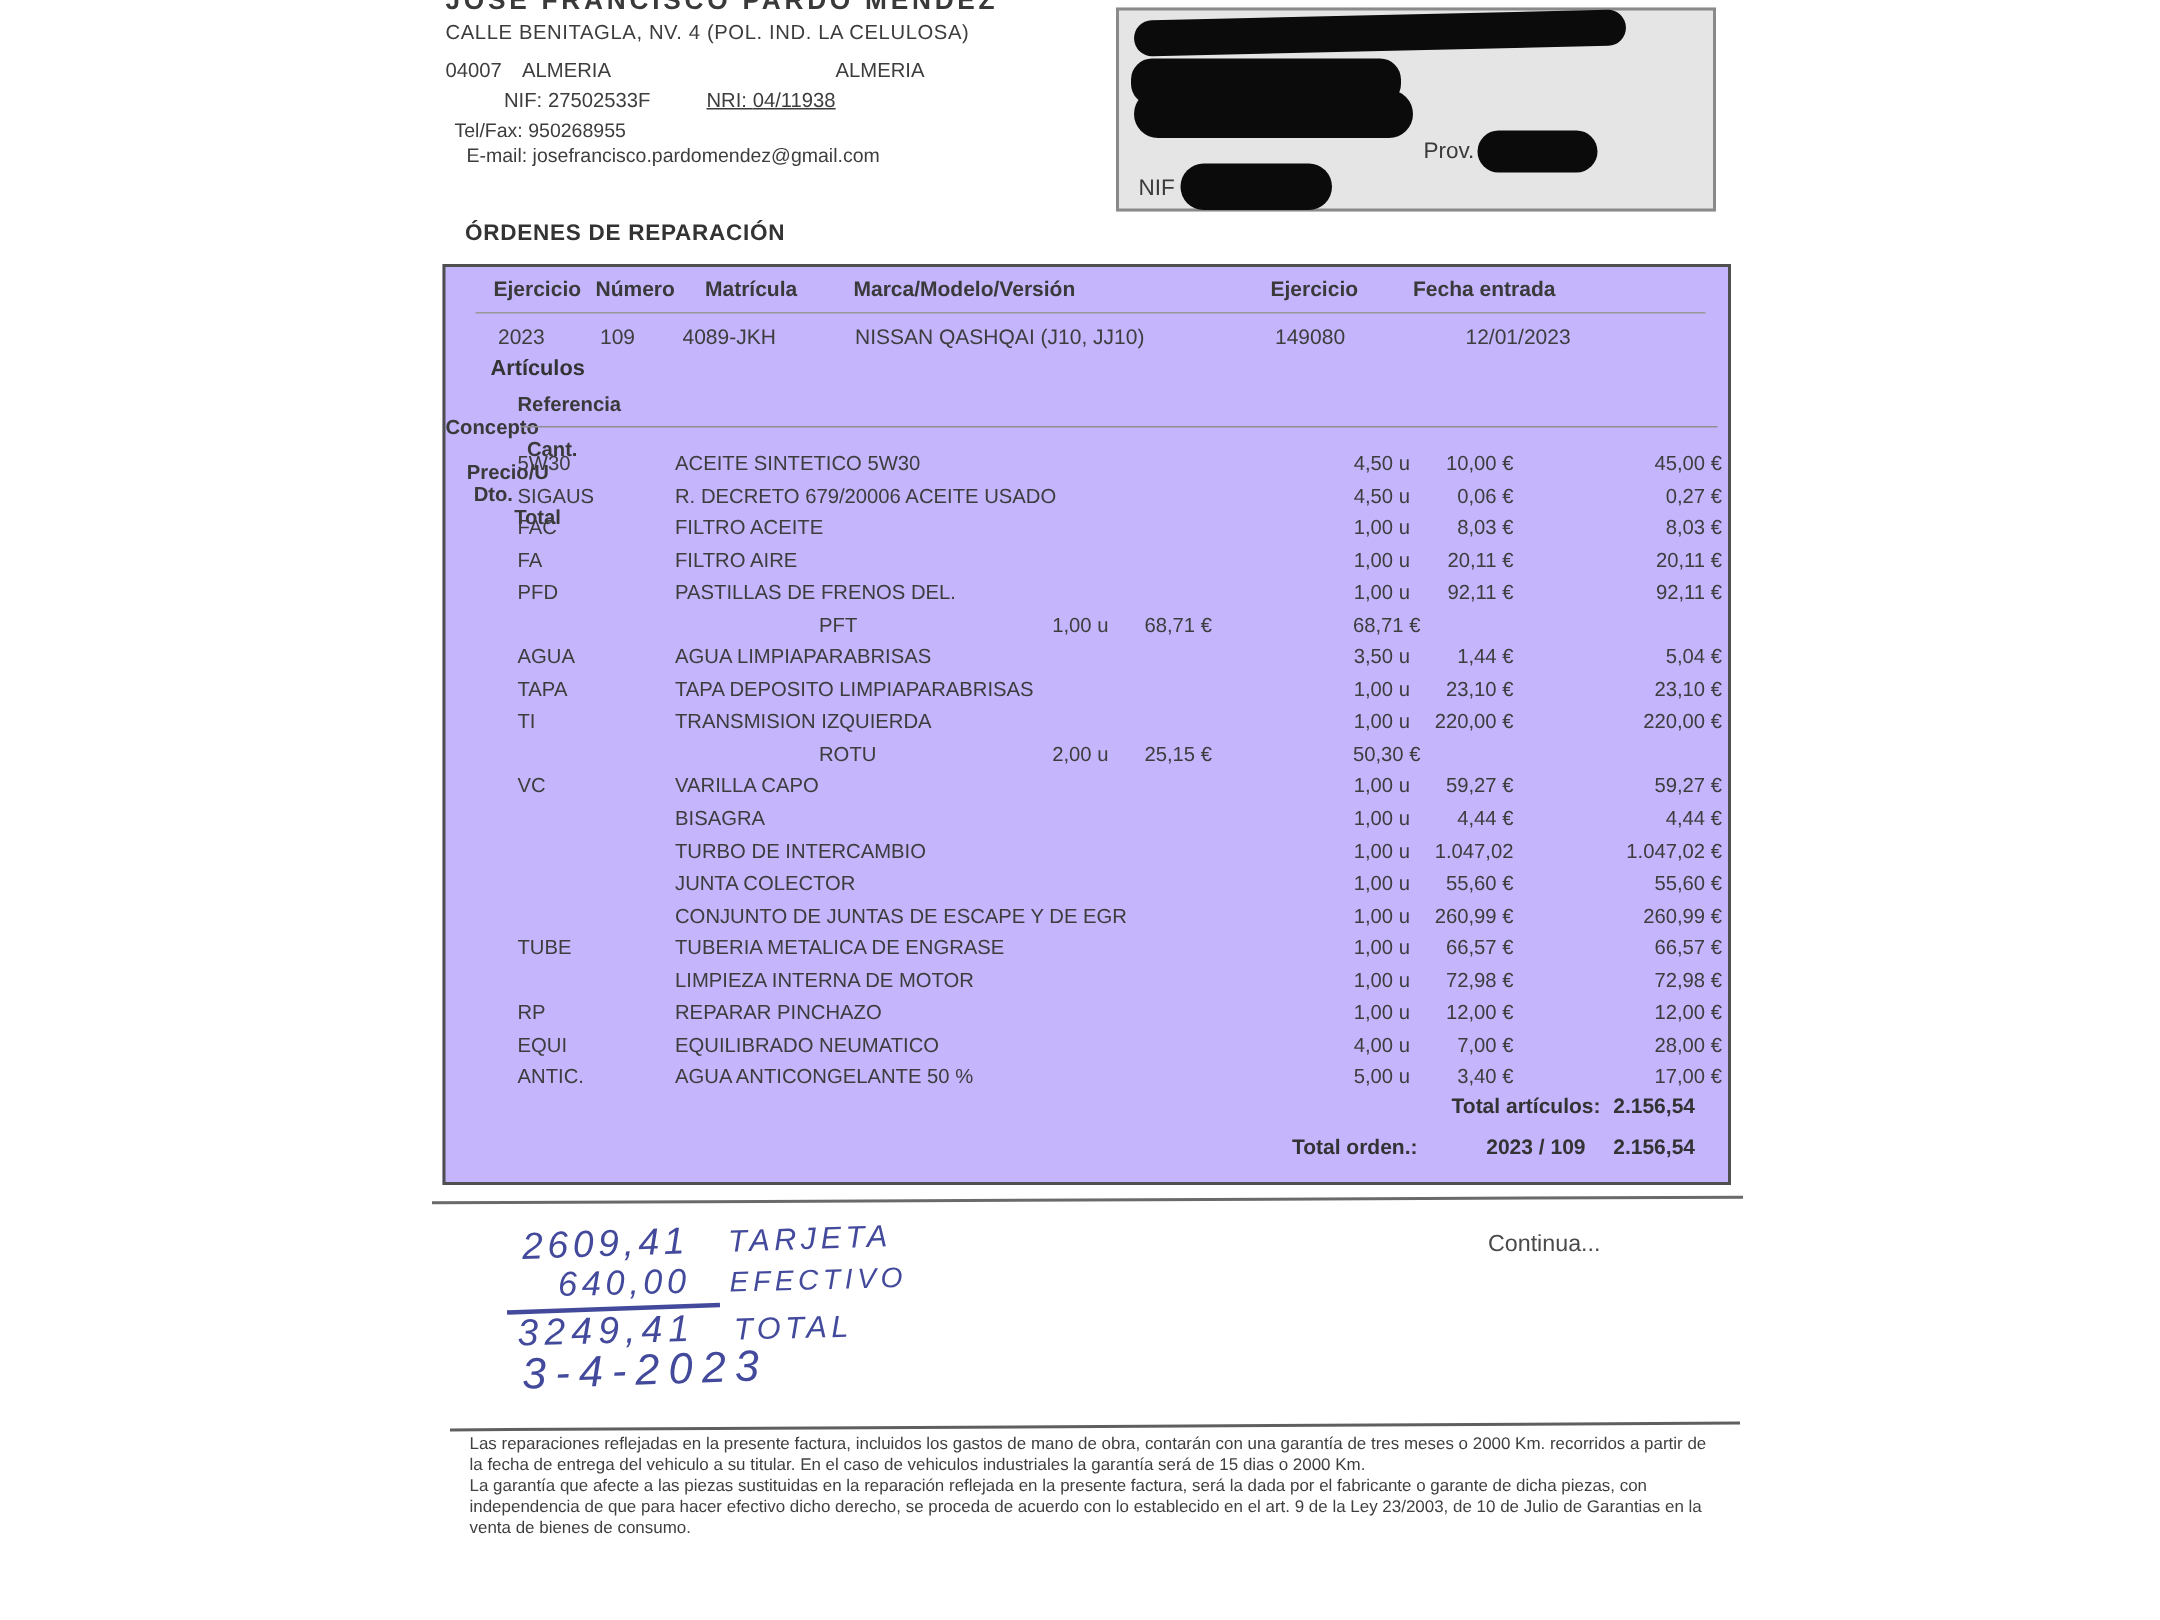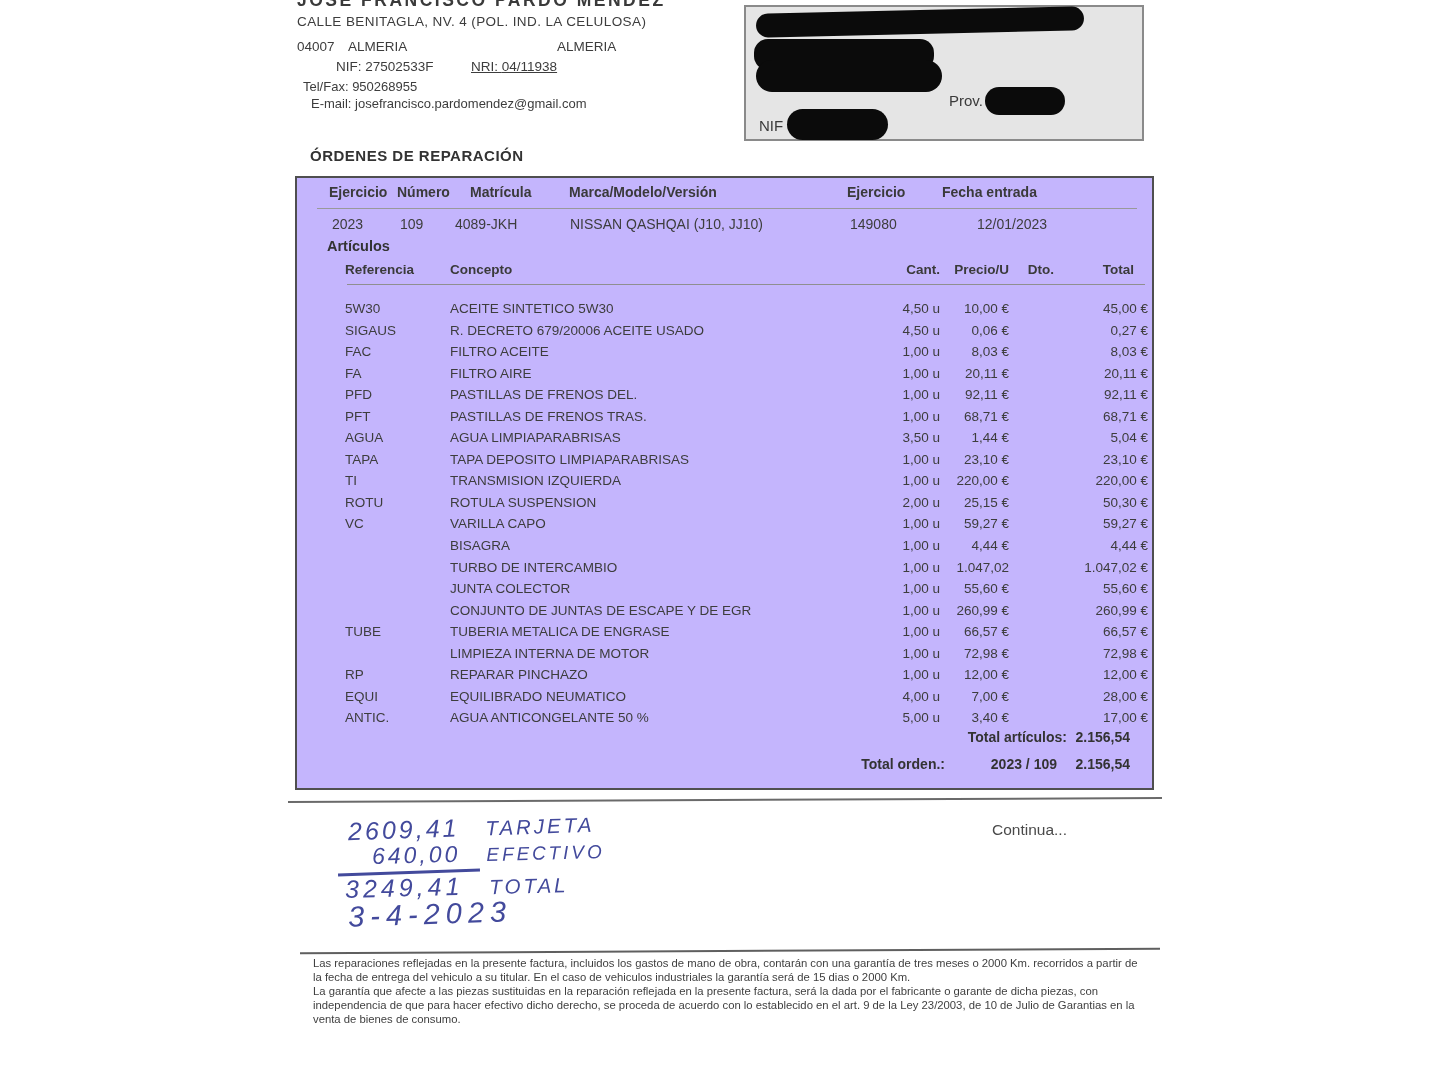--- a/index.html
+++ b/index.html
@@ -33,21 +33,21 @@
   .bar5{left:41px;top:102px;width:101px;height:31px;border-radius:16px;}
   
   .doc-title{left:310px;top:147px;font-size:15px;font-weight:bold;letter-spacing:.5px;color:#333;}
   
   .order-box{left:295px;top:176px;width:855px;height:610px;border:2px solid #4f4f4f;background:#c4b5fd;}
   .oh{position:absolute;font-size:14px;font-weight:bold;color:#3a3a3a;white-space:nowrap;top:6px;}
   .ov{position:absolute;font-size:14px;color:#3d3d3d;white-space:nowrap;top:38px;}
   .order-rule{position:absolute;left:20px;top:30px;width:820px;height:1px;background:#999;}
   .articulos-title{position:absolute;left:30px;top:60px;font-size:14.5px;font-weight:bold;color:#333;}
   .colhead,.art-row{display:flex;white-space:nowrap;}
-  .colhead{position:absolute;left:0;top:84px;width:851px;font-size:13.5px;font-weight:bold;color:#3a3a3a;}
+  .colhead{position:absolute;left:0;top:84px;width:851px;font-size:13.5px;font-weight:bold;color:#3a3a3a;flex-direction:column;}
   .col-rule{position:absolute;left:50px;top:106px;width:798px;height:1px;background:#8f8f8f;}
   .articles{position:absolute;left:0;top:120px;width:851px;}
   .art-row{height:21.55px;line-height:21.55px;font-size:13.5px;color:#3d3d3d;justify-content:center;}
   .c-ref{margin-left:48px;width:105px;}
   .c-con{width:402px;}
   .c-cant{width:88px;text-align:right;}
   .c-pre{width:69px;text-align:right;}
   .c-dto{width:48px;}
   .c-tot{width:91px;text-align:right;}
   .colhead .c-dto{text-align:right;padding-right:3px;box-sizing:border-box;}
@@ -168,21 +168,20 @@
       <div class="art-row">
       <span class="c-ref">PFD</span>
       <span class="c-con">PASTILLAS DE FRENOS DEL.</span>
       <span class="c-cant">1,00 u</span>
       <span class="c-pre">92,11 €</span>
       <span class="c-dto"></span>
       <span class="c-tot">92,11 €</span>
     </div>
       <div class="art-row">
       <span class="c-ref">PFT</span>
-      <span class="c-con">PASTILLAS DE FRENOS TRAS.</span>
       <span class="c-cant">1,00 u</span>
       <span class="c-pre">68,71 €</span>
       <span class="c-dto"></span>
       <span class="c-tot">68,71 €</span>
     </div>
       <div class="art-row">
       <span class="c-ref">AGUA</span>
       <span class="c-con">AGUA LIMPIAPARABRISAS</span>
       <span class="c-cant">3,50 u</span>
       <span class="c-pre">1,44 €</span>
@@ -200,21 +199,20 @@
       <div class="art-row">
       <span class="c-ref">TI</span>
       <span class="c-con">TRANSMISION IZQUIERDA</span>
       <span class="c-cant">1,00 u</span>
       <span class="c-pre">220,00 €</span>
       <span class="c-dto"></span>
       <span class="c-tot">220,00 €</span>
     </div>
       <div class="art-row">
       <span class="c-ref">ROTU</span>
-      <span class="c-con">ROTULA SUSPENSION</span>
       <span class="c-cant">2,00 u</span>
       <span class="c-pre">25,15 €</span>
       <span class="c-dto"></span>
       <span class="c-tot">50,30 €</span>
     </div>
       <div class="art-row">
       <span class="c-ref">VC</span>
       <span class="c-con">VARILLA CAPO</span>
       <span class="c-cant">1,00 u</span>
       <span class="c-pre">59,27 €</span>

